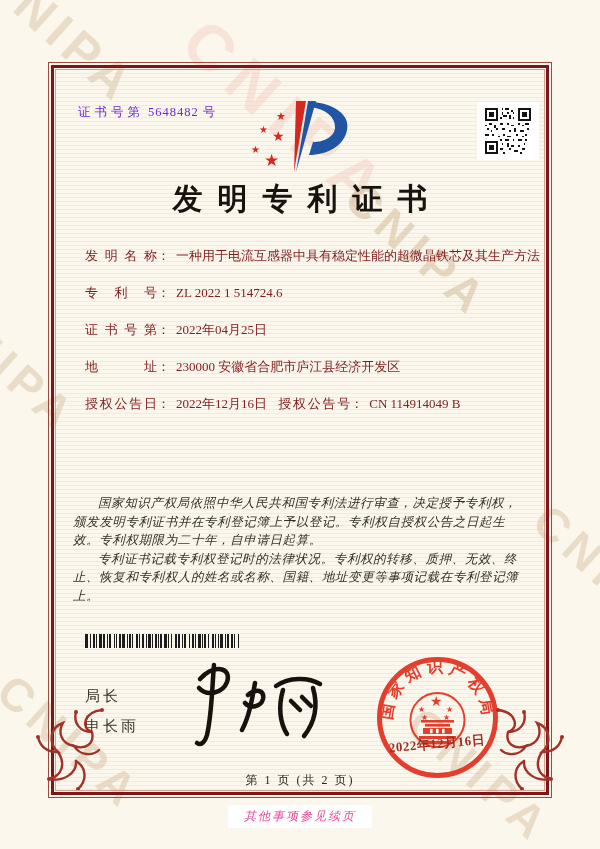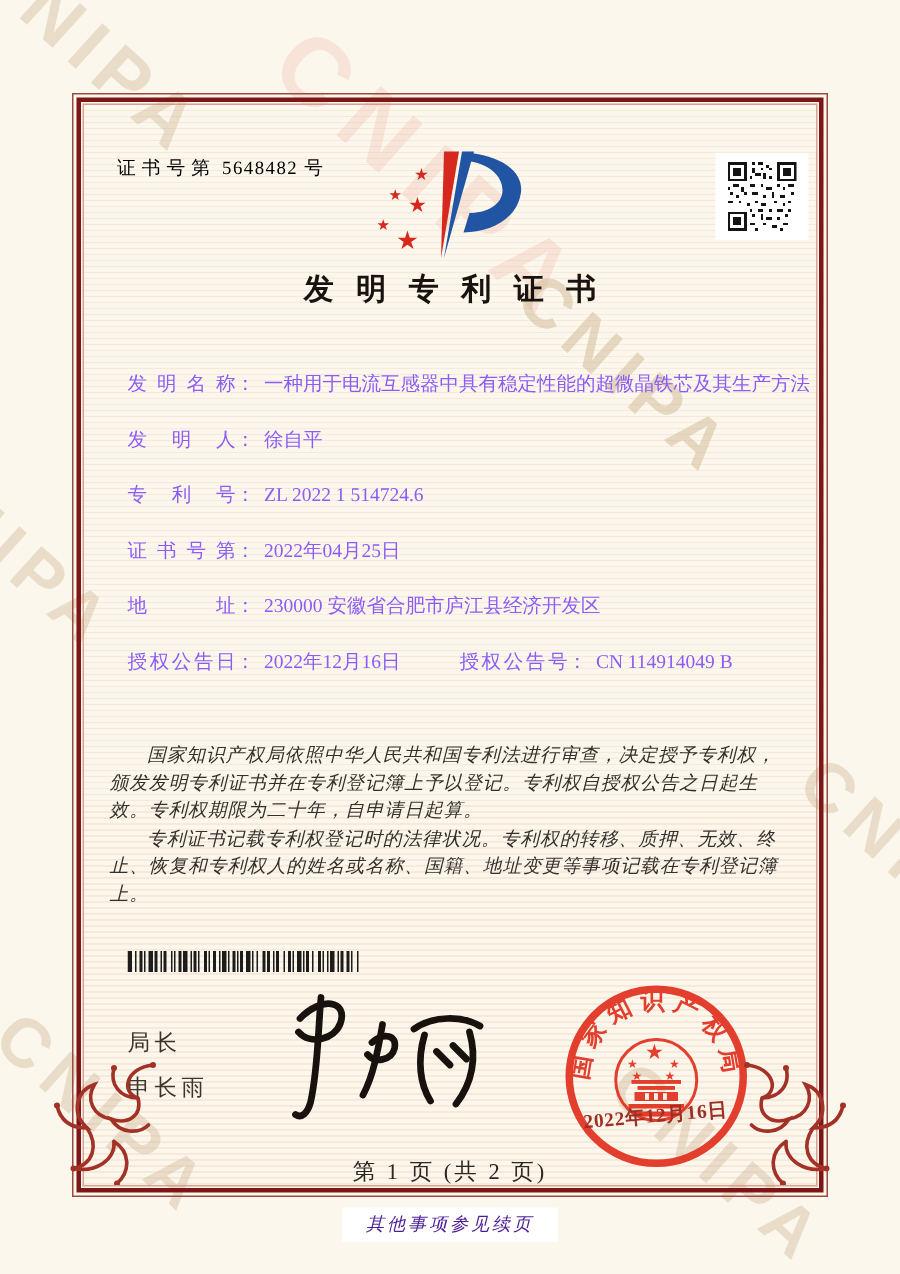--- a/index.html
+++ b/index.html
@@ -10,51 +10,51 @@
       transform:rotate(42deg);white-space:nowrap;pointer-events:none;}
   .wm-pink{color:rgba(226,122,110,0.16);}
   
   .frame{position:absolute;left:48px;top:62px;right:48px;bottom:51px;
          border:1px solid #9c4a40;padding:2px;z-index:2;box-sizing:border-box;}
   .frame-b{border:3px solid #7d1617;height:100%;box-sizing:border-box;padding:1px;}
   .frame-c{border:1px solid rgba(205,135,120,0.75);height:100%;box-sizing:border-box;
            background:repeating-linear-gradient(0deg,rgba(224,178,148,0.20) 0px,
              rgba(224,178,148,0.20) 1px,rgba(224,178,148,0) 1px,rgba(224,178,148,0) 4px);}
   .layer{position:absolute;z-index:3;}
-  .cert-no{left:78px;top:104px;font-size:12.5px;color:#000000;}
+  .cert-no{left:78px;top:104px;font-size:12.5px;color:#6d28d9;}
   .cert-no .zh{letter-spacing:4px;}
   .cert-no .num{padding:0 4px;letter-spacing:1px;}
   .logo{left:250px;top:98px;width:104px;height:78px;}
   .qr{left:477px;top:102px;width:62px;height:58px;background:#fff;
       display:flex;align-items:center;justify-content:center;}
-  .title{left:0;top:179px;width:100%;text-align:center;font-size:20px;font-weight:bold;
+  .title{left:0;top:179px;width:100%;text-align:center;font-size:30px;font-weight:bold;
          letter-spacing:15px;padding-left:15px;box-sizing:border-box;color:#18130f;}
-  .fields{left:85px;top:246px;right:48px;font-size:13px;color:#8b5cf6;}
+  .fields{left:85px;top:246px;right:48px;font-size:13px;color:#7f1d1d;}
   .row{height:20px;line-height:20px;margin-bottom:17px;white-space:nowrap;}
   .flabel{display:inline-block;width:72px;text-align:justify;text-align-last:justify;
           vertical-align:top;}
   .colon{padding-right:6px;}
-  .grant{margin-left:36px;}
+  .grant{margin-left:8px;}
   .body-text{left:73px;top:494px;width:457px;font-size:12.5px;line-height:18.5px;
              font-style:italic;letter-spacing:0.6px;color:#33302b;}
   .body-text p{margin:0;text-indent:2em;}
   .barcode{left:85px;top:634px;width:155px;height:14px;}
   .director{left:85px;top:686px;font-family:"Liberation Sans",sans-serif;
             font-weight:normal;font-size:15px;letter-spacing:3px;color:#3a342d;}
   .director div{margin-bottom:10px;line-height:20px;}
   .signature{left:172px;top:655px;width:160px;height:98px;}
   .seal{left:374px;top:654px;width:127px;height:127px;opacity:0.93;}
   .seal-date{left:362px;top:735px;width:150px;text-align:center;font-size:13px;
              font-weight:bold;color:#9e2f25;transform:rotate(-5deg);letter-spacing:0.5px;
              z-index:4;}
-  .page-info{left:0;top:772px;width:100%;text-align:center;font-size:15px;
+  .page-info{left:0;top:772px;width:100%;text-align:center;font-size:12px;
              letter-spacing:2px;color:#2b2620;}
   .footer-note{left:50%;top:805px;transform:translateX(-50%);background:#ffffff;
                padding:3px 16px;font-size:12px;font-style:italic;letter-spacing:2px;
-               color:#4c1d95;z-index:4;white-space:nowrap;}
+               color:#ec4899;z-index:4;white-space:nowrap;}
   .flourish{width:70px;height:84px;z-index:4;}
   .flourish-left{left:36px;top:706px;}
   .flourish-right{right:36px;top:706px;transform:scaleX(-1);}
 </style>
 </head>
 <body>
 
 <span class="wm" style="left:-34px;top:2px;font-size:50px;">CNIPA</span>
 <span class="wm wm-pink" style="left:160px;top:80px;font-size:64px;letter-spacing:12px;">CNIPA</span>
 <span class="wm" style="left:330px;top:222px;font-size:46px;color:rgba(206,183,148,0.5);">CNIPA</span>
@@ -126,23 +126,20 @@
     <path fill="#141414" d="M2,2h3v3h-3z M20,2h3v3h-3z M2,20h3v3h-3z"></path>
     <path fill="#141414" d="M9,0h1v1h-1z M11,0h2v1h-2z M14,1h1v1h-1z M9,2h1v2h-1z M12,2h1v1h-1z M15,2h1v1h-1z M10,4h2v1h-2z M13,4h1v2h-1z M8,5h1v1h-1z M15,5h1v1h-1z M0,9h1v1h-1z M2,8h2v1h-2z M5,9h1v2h-1z M8,8h2v1h-2z M12,8h1v1h-1z M14,9h2v1h-2z M18,8h1v1h-1z M20,9h1v1h-1z M22,8h2v1h-2z M1,11h1v1h-1z M3,12h1v1h-1z M6,11h1v1h-1z M9,11h2v1h-2z M13,12h1v1h-1z M16,11h1v2h-1z M19,12h2v1h-2z M23,11h1v1h-1z M0,14h2v1h-2z M4,14h1v1h-1z M7,15h1v1h-1z M10,14h1v1h-1z M12,15h2v1h-2z M17,14h1v1h-1z M20,15h1v1h-1z M22,14h1v1h-1z M8,17h1v1h-1z M11,17h2v1h-2z M15,17h1v1h-1z M18,17h2v1h-2z M22,17h1v1h-1z M9,19h1v1h-1z M12,19h1v2h-1z M14,20h2v1h-2z M18,20h1v1h-1z M21,19h1v1h-1z M8,22h2v1h-2z M13,22h1v1h-1z M16,23h2v1h-2z M20,22h2v1h-2z M10,24h1v1h-1z M19,24h1v1h-1z"></path>
   </svg>
 </div>
 
 <div class="layer title">发明专利证书</div>
 
 <div class="layer fields">
   <div class="row">
     <span class="flabel">发明名称</span><span class="colon">：</span><span class="fvalue">一种用于电流互感器中具有稳定性能的超微晶铁芯及其生产方法</span>
-  </div>
-  <div class="row">
-    <span class="flabel">发明人</span><span class="colon">：</span><span class="fvalue">徐自平</span>
   </div>
   <div class="row">
     <span class="flabel">专利号</span><span class="colon">：</span><span class="fvalue">ZL 2022 1 514724.6</span>
   </div>
   <div class="row">
     <span class="flabel">证书号第</span><span class="colon">：</span><span class="fvalue">2022年04月25日</span>
   </div>
   <div class="row">
     <span class="flabel">地址</span><span class="colon">：</span><span class="fvalue">230000  安徽省合肥市庐江县经济开发区</span>
   </div>

